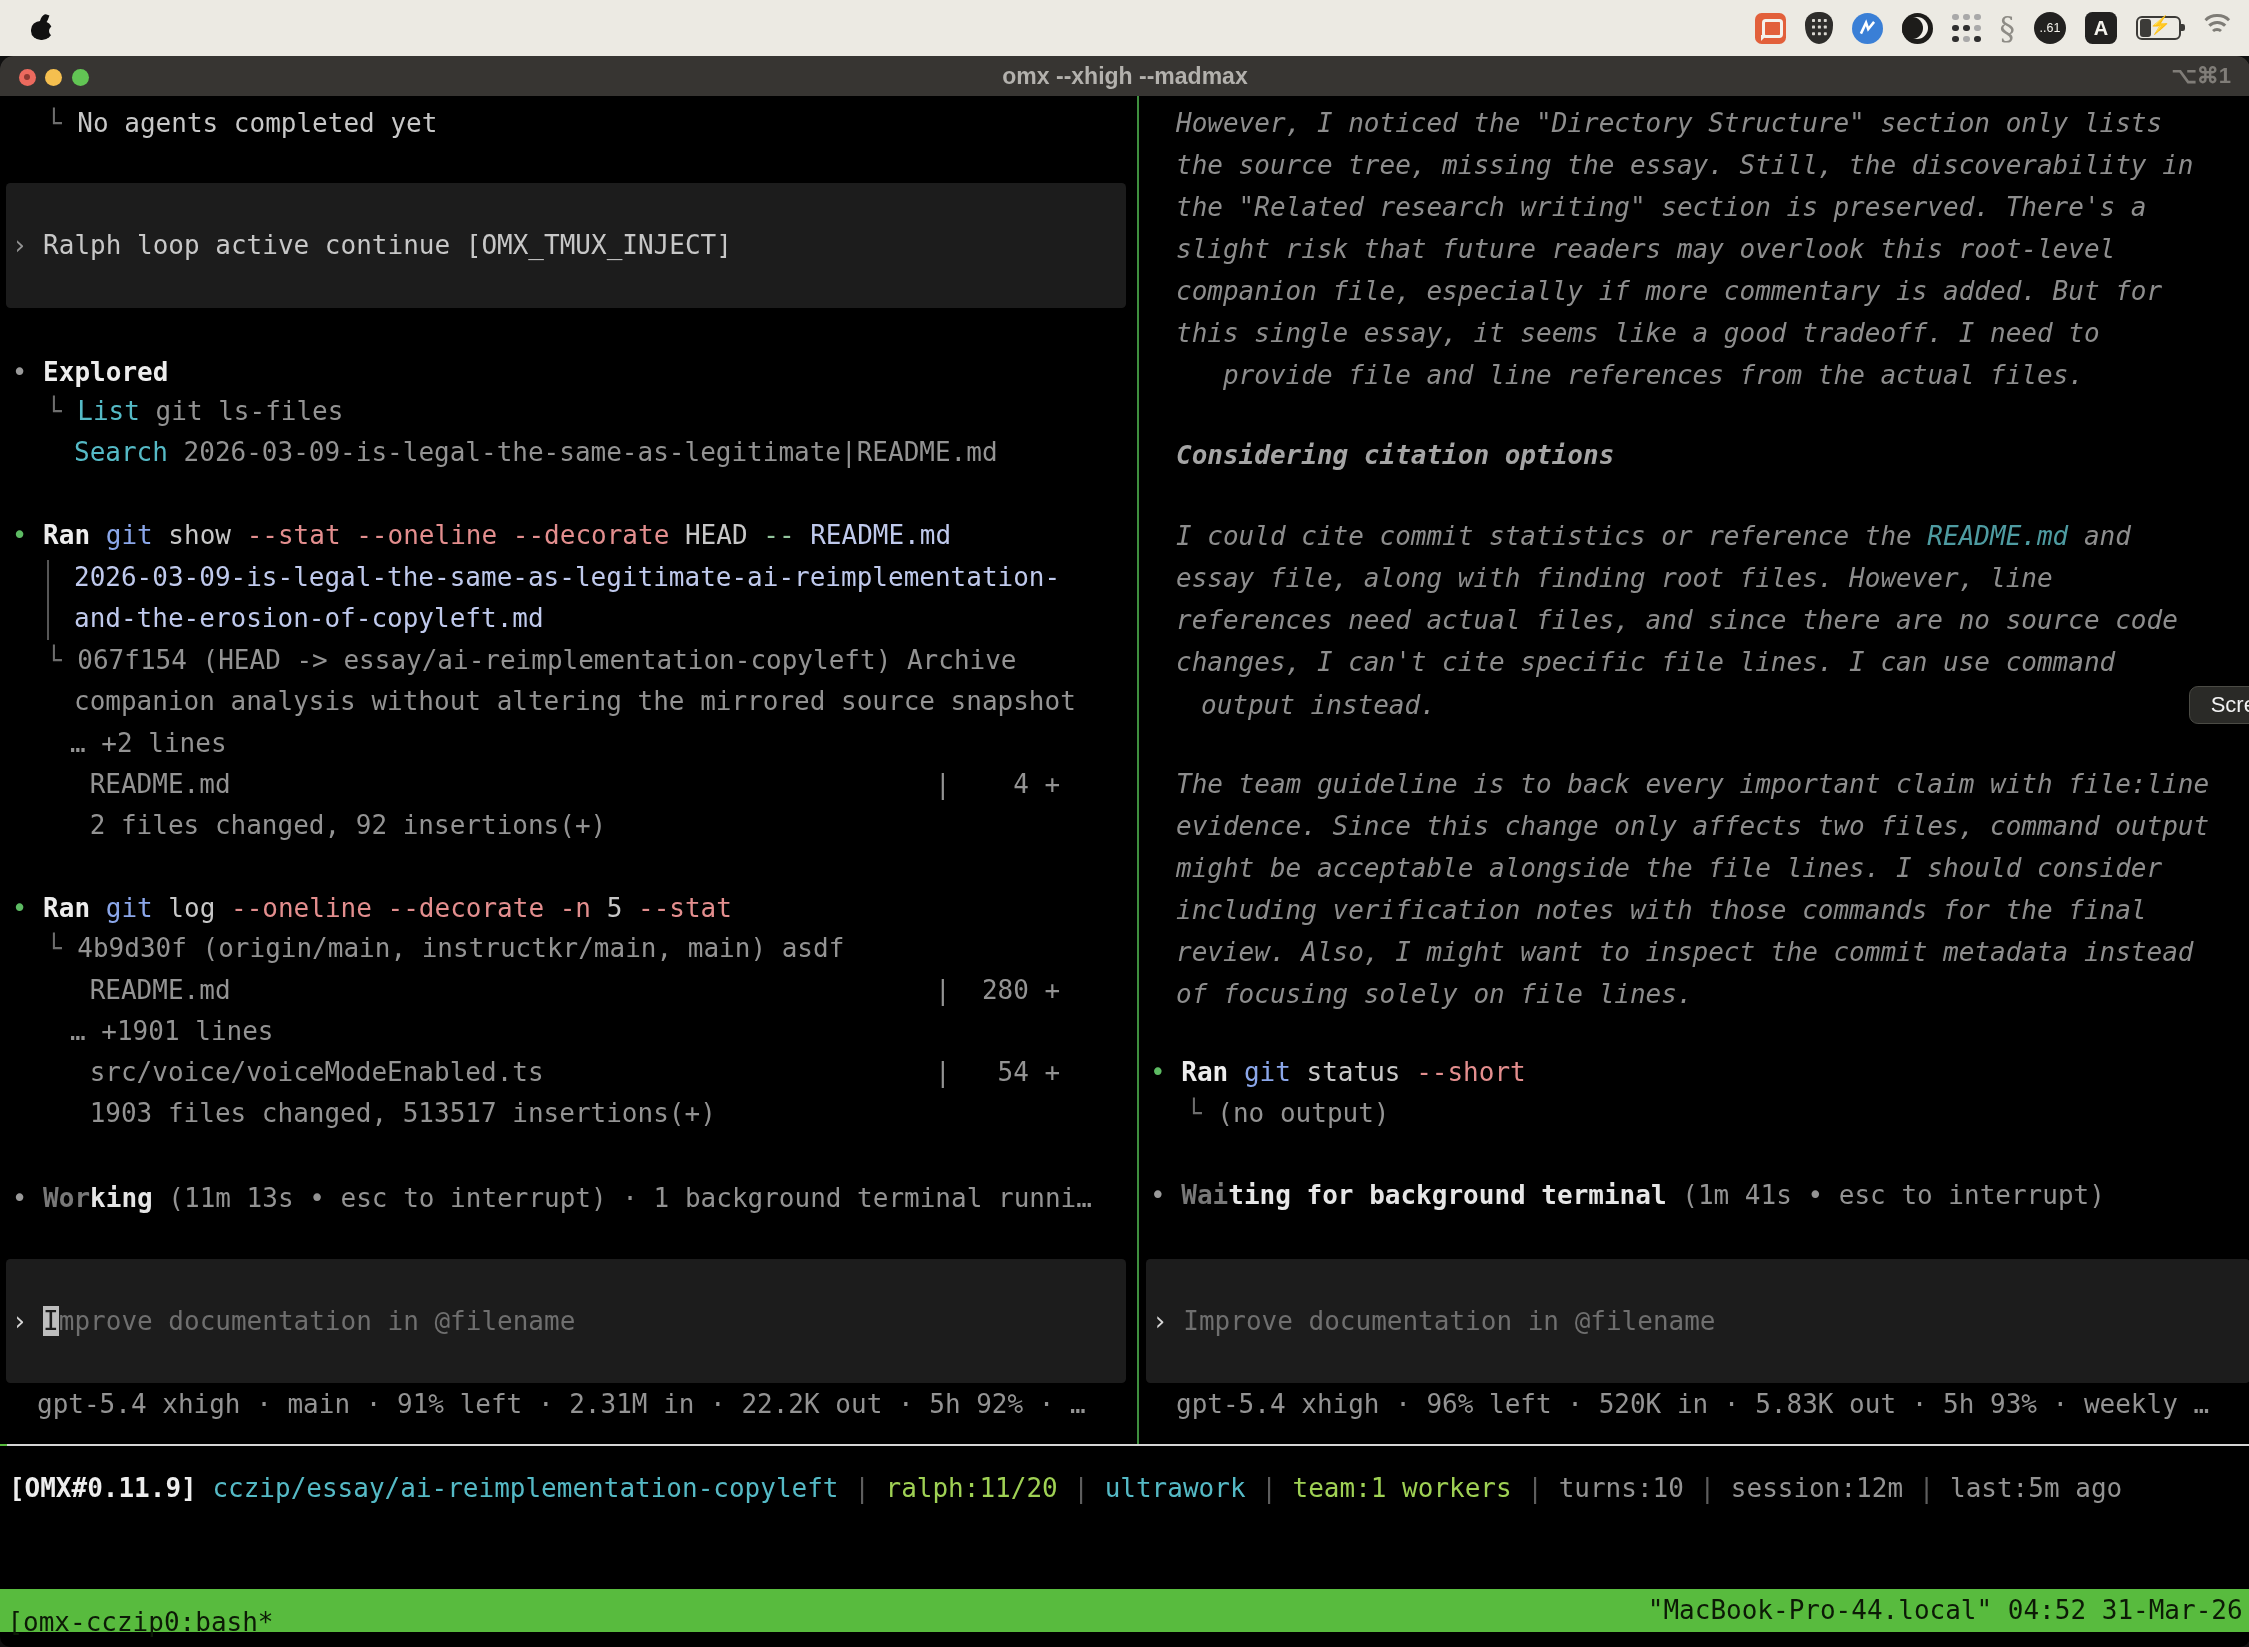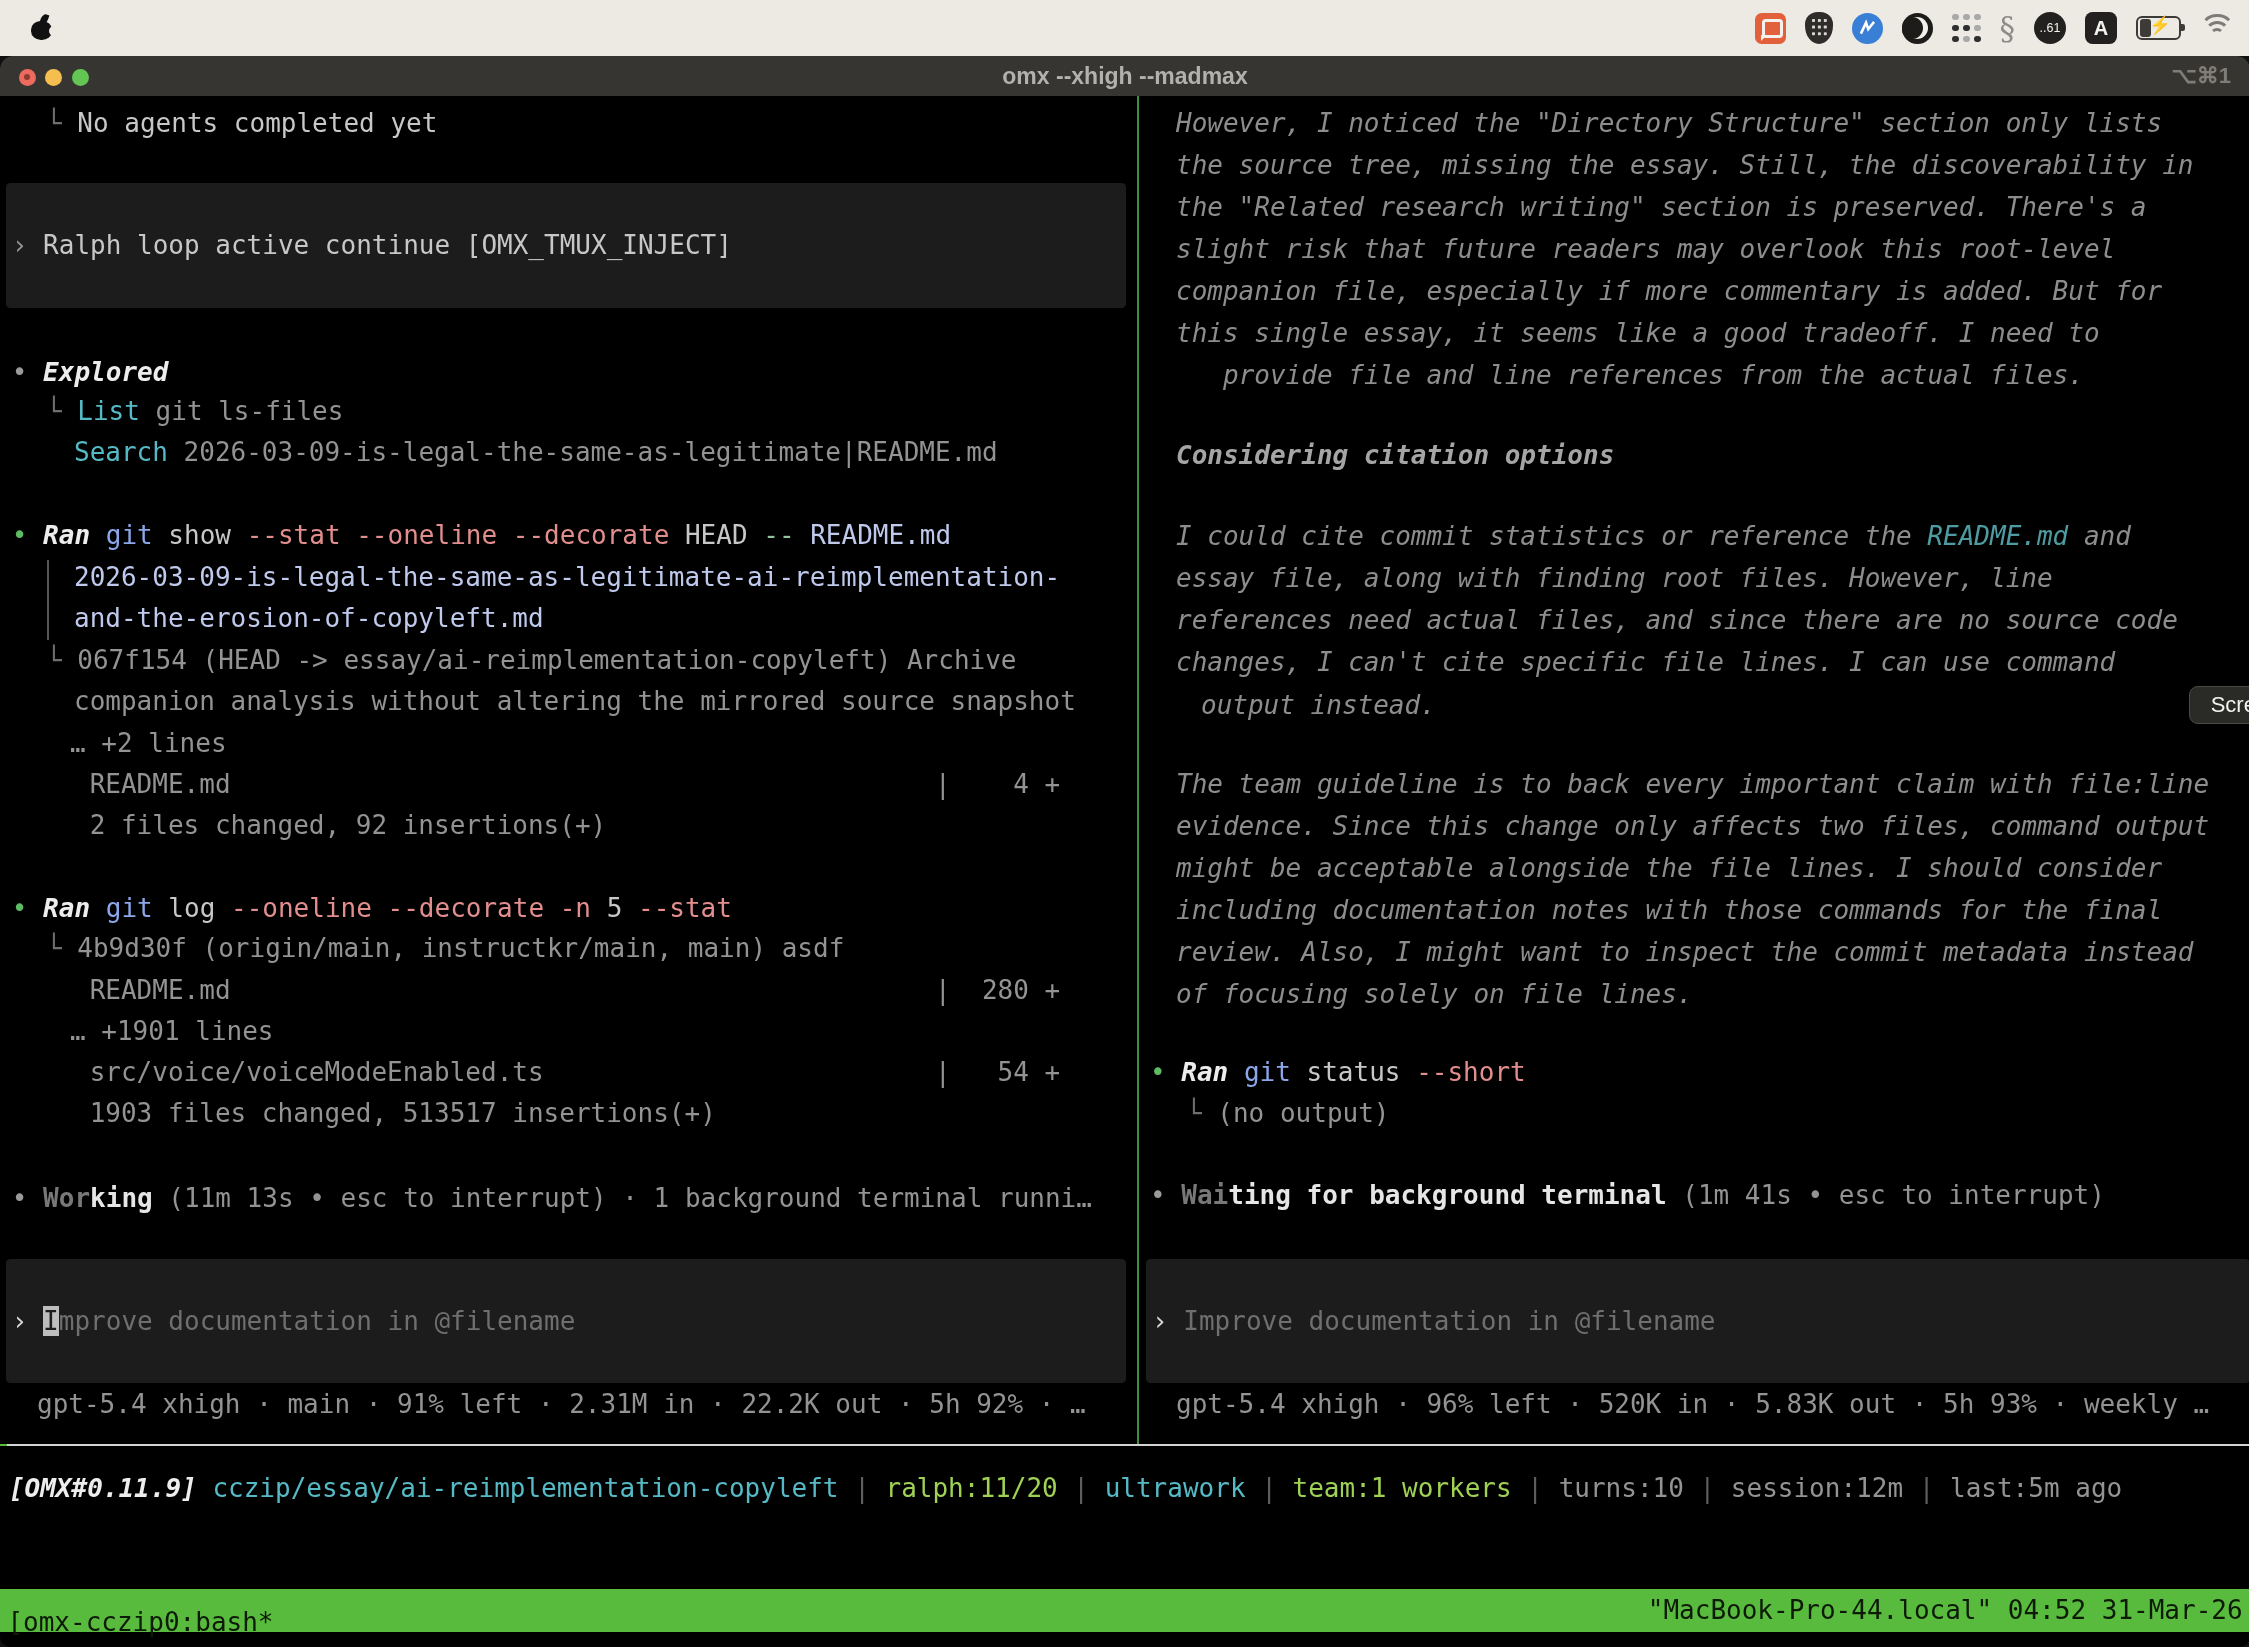--- a/index.html
+++ b/index.html
@@ -61,21 +61,21 @@
   #wintitle{font-size:23px;font-weight:bold;color:var(--titletext);}
   #winshortcut{position:absolute;right:19px;top:0;height:40px;display:flex;align-items:center;
     font-size:22px;color:#807d78;font-weight:bold;}
 
   
   #content{position:absolute;left:0;top:0;width:2250px;height:1648px;z-index:3;}
   .tbox{position:absolute;background:var(--box);border-radius:4.4px;}
   .tl{position:absolute;white-space:pre;font-family:"DejaVu Sans Mono", monospace;
       font-size:26px;line-height:43px;height:43px;}
   .sg-main{color:var(--main);}
-  .sg-bright{color:var(--bright);font-weight:bold;font-style:italic;}
+  .sg-bright{color:var(--bright);font-weight:bold;}
   .sg-bright2{color:#d6d6d6;}
   .sg-dim{color:var(--dim);}
   .sg-tree{color:var(--tree);}
   .sg-ph{color:var(--ph);}
   .sg-cyan{color:var(--cyan);}
   .sg-blue{color:var(--blue);}
   .sg-pink{color:var(--pink);}
   .sg-gflag{color:var(--gflag);}
   .sg-lav{color:var(--lav);}
   .sg-bgreen{color:var(--bgreen);}
@@ -213,21 +213,21 @@
       <div class="tl" style="left: 1176px; top: 354px; margin-left: 47px;"><span class="sg-itdim">provide file and line references from the actual files.</span></div>
       <div class="tl" style="left: 1176px; top: 434px;"><span class="sg-ithead">Considering citation options</span></div>
       <div class="tl" style="left: 1176px; top: 515px;"><span class="sg-itdim">I could cite commit statistics or reference the </span><span class="sg-itteal">README.md</span><span class="sg-itdim"> and</span></div>
       <div class="tl" style="left: 1176px; top: 557px;"><span class="sg-itdim">essay file, along with finding root files. However, line</span></div>
       <div class="tl" style="left: 1176px; top: 599px;"><span class="sg-itdim">references need actual files, and since there are no source code</span></div>
       <div class="tl" style="left: 1176px; top: 641px;"><span class="sg-itdim">changes, I can't cite specific file lines. I can use command</span></div>
       <div class="tl" style="left: 1176px; top: 684px; margin-left: 25px;"><span class="sg-itdim">output instead.</span></div>
       <div class="tl" style="left: 1176px; top: 763px;"><span class="sg-itdim">The team guideline is to back every important claim with file:line</span></div>
       <div class="tl" style="left: 1176px; top: 805px;"><span class="sg-itdim">evidence. Since this change only affects two files, command output</span></div>
       <div class="tl" style="left: 1176px; top: 847px;"><span class="sg-itdim">might be acceptable alongside the file lines. I should consider</span></div>
-      <div class="tl" style="left: 1176px; top: 889px;"><span class="sg-itdim">including documentation notes with those commands for the final</span></div>
+      <div class="tl" style="left: 1176px; top: 889px;"><span class="sg-itdim">including verification notes with those commands for the final</span></div>
       <div class="tl" style="left: 1176px; top: 931px;"><span class="sg-itdim">review. Also, I might want to inspect the commit metadata instead</span></div>
       <div class="tl" style="left: 1176px; top: 973px;"><span class="sg-itdim">of focusing solely on file lines.</span></div>
       <div class="tl" style="left: 1150px; top: 1051px;"><span class="sg-bgreen">• </span><span class="sg-bright">Ran </span><span class="sg-blue">git </span><span class="sg-main">status </span><span class="sg-pink">--short</span></div>
       <div class="tl" style="left: 1186px; top: 1092px;"><span class="sg-tree">└ </span><span class="sg-dim">(no output)</span></div>
       <div class="tl" style="left: 1150px; top: 1174px;"><span class="sg-bgray">• </span><span class="sg-shimdim">Wai</span><span class="sg-shimbright">ting for background terminal</span><span class="sg-dim"> (1m 41s • esc to interrupt)</span></div>
       <div class="tl" style="left: 1152px; top: 1300px;"><span class="sg-bright2">› </span><span class="sg-ph">Improve documentation in @filename</span></div>
       <div class="tl" style="left: 1176px; top: 1383px;"><span class="sg-dim">gpt-5.4 xhigh · 96% left · 520K in · 5.83K out · 5h 93% · weekly …</span></div>
     </div>
 
   <div id="hline"></div>

